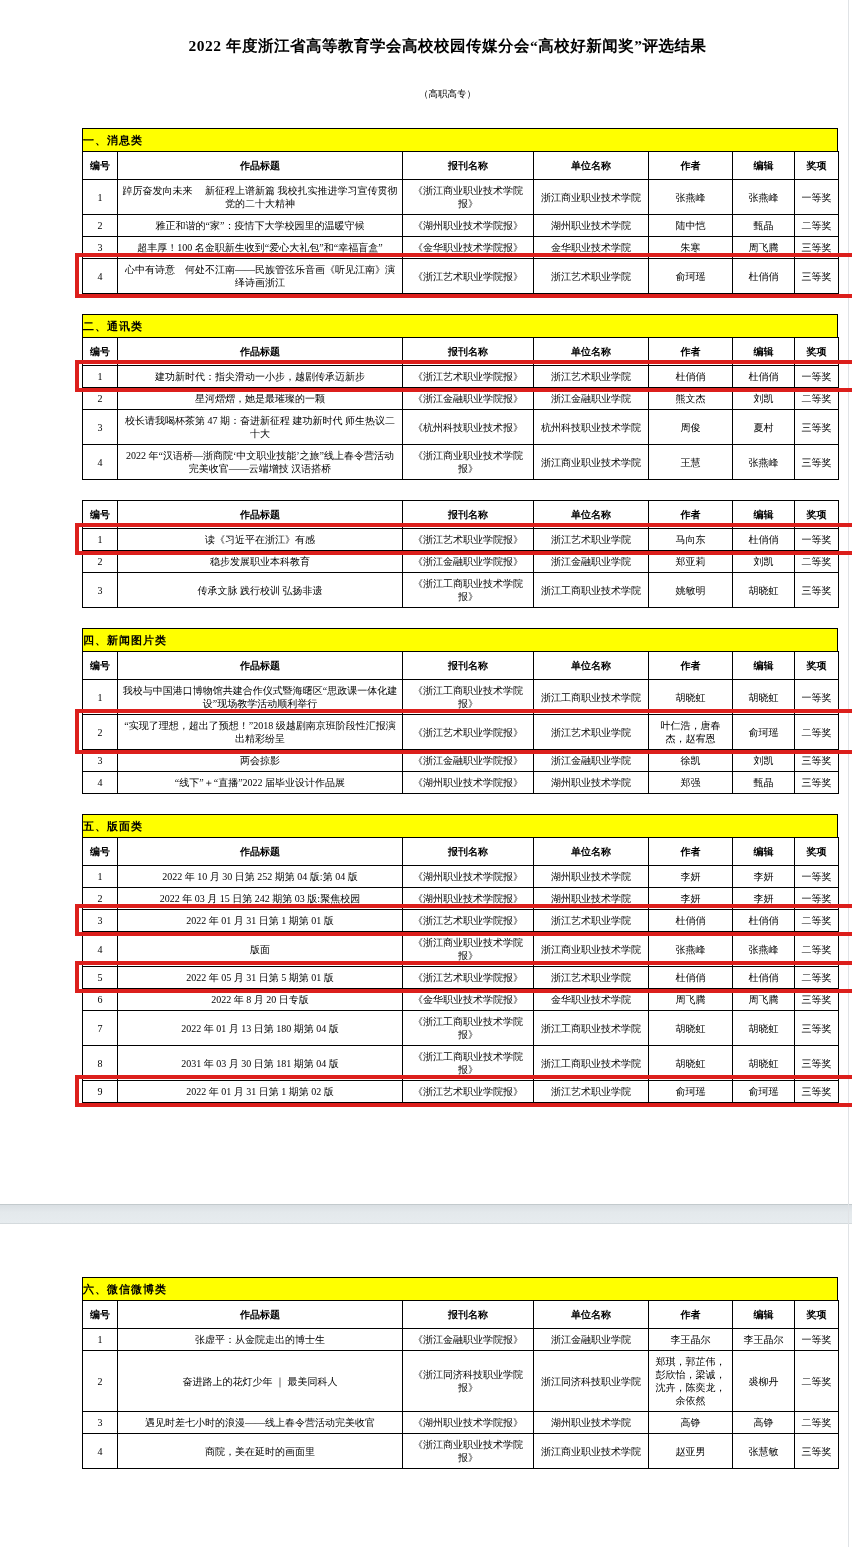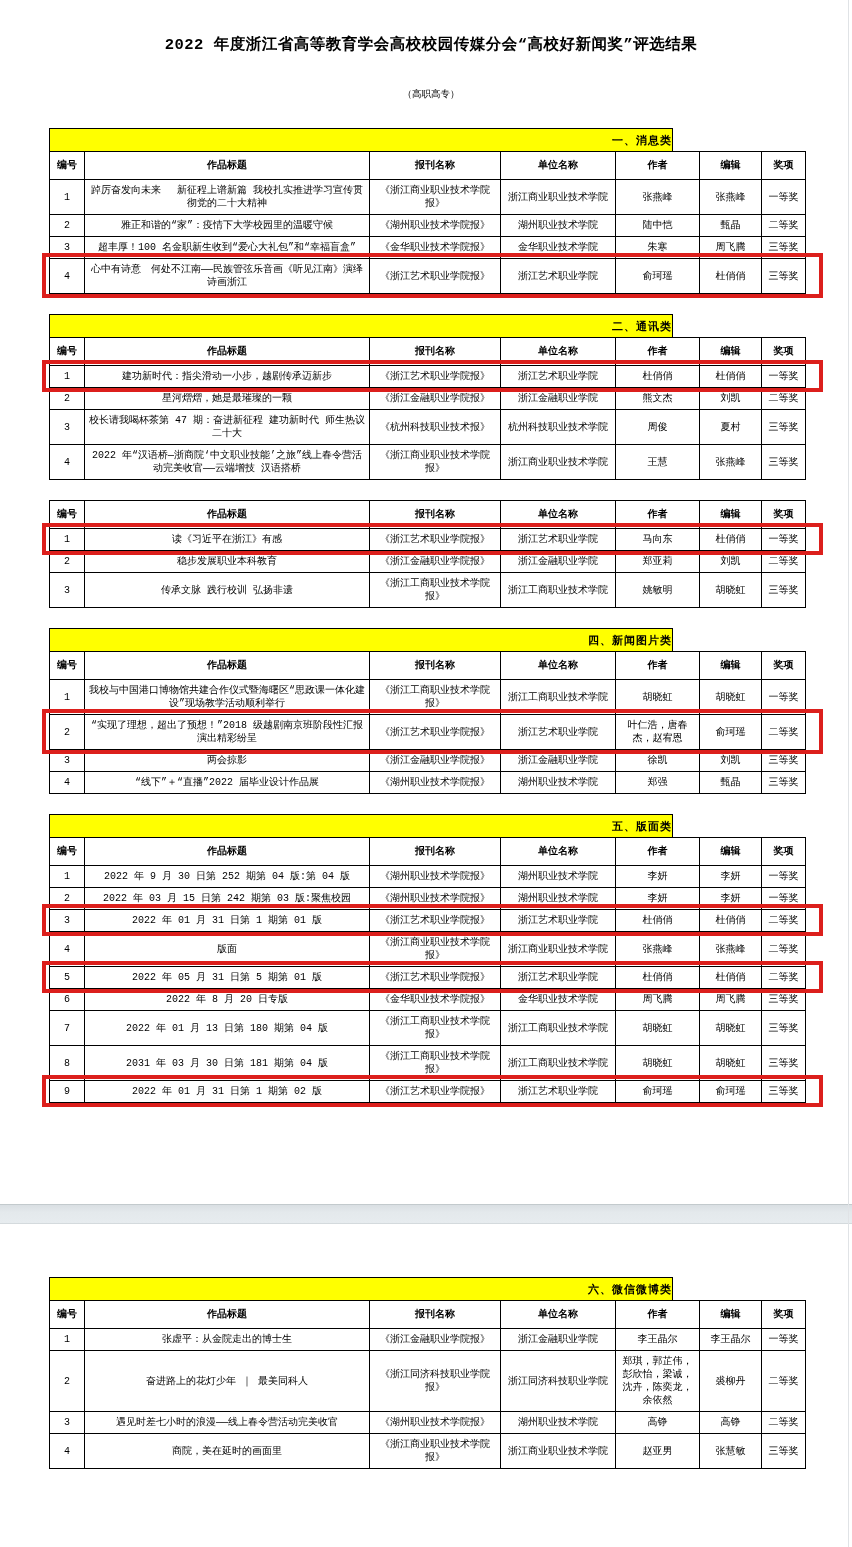--- a/index.html
+++ b/index.html
@@ -7,37 +7,37 @@
   body {
     width: 852px; height: 1547px;
     position: relative; overflow: hidden;
     font-family: "Liberation Serif", "DejaVu Serif", serif;
     color: #000;
   }
   .right-edge-line {
     position: absolute; top: 0; right: 3px; width: 1px; height: 100%;
     background: #e0e3e6;
   }
-  .content { padding-left: 49px; padding-right: 39px; font-family: Liberation Mono, monospace; }
+  .content { padding-left: 82px; padding-right: 39px; }
   .content-upper { padding-top: 36px; }
   .doc-title {
     text-align: center; font-size: 15.5px; font-weight: bold;
     letter-spacing: 0.5px; line-height: 1.25;
   }
   .doc-subtitle {
     text-align: center; font-size: 9.5px; margin-top: 33px;
   }
   .award-section { margin-top: 20px; }
   .award-section.first { margin-top: 27px; }
   .section-header {
-    width: 624px;
+    width: 756px;
     background: #ffff00;
     border: 1.4px solid #000;
     border-bottom: none;
-    text-align: right;
+    text-align: left;
     font-weight: bold;
     font-size: 11px;
     padding: 4px 0 3px 0;
     letter-spacing: 1px;
   }
   .table-wrap { position: relative; width: 756px; }
   table.award {
     width: 756px; table-layout: fixed; border-collapse: collapse;
     font-size: 10px;
   }
@@ -350,21 +350,21 @@
                 <th>报刊名称</th>
                 <th>单位名称</th>
                 <th>作者</th>
                 <th>编辑</th>
                 <th>奖项</th>
               </tr>
             </thead>
             <tbody>
               <tr class="">
                 <td>1</td>
-                <td>2022 年 9 月 30 日第 252 期第 04 版:第 04 版</td>
+                <td>2022 年 10 月 30 日第 252 期第 04 版:第 04 版</td>
                 <td>《湖州职业技术学院报》</td>
                 <td>湖州职业技术学院</td>
                 <td>李妍</td>
                 <td>李妍</td>
                 <td>一等奖</td>
               </tr>
               <tr class="">
                 <td>2</td>
                 <td>2022 年 03 月 15 日第 242 期第 03 版:聚焦校园</td>
                 <td>《湖州职业技术学院报》</td>

